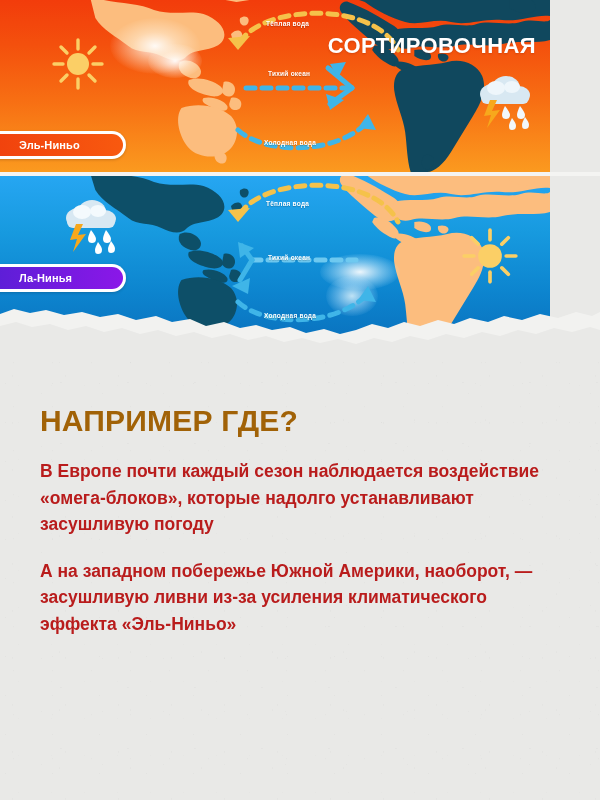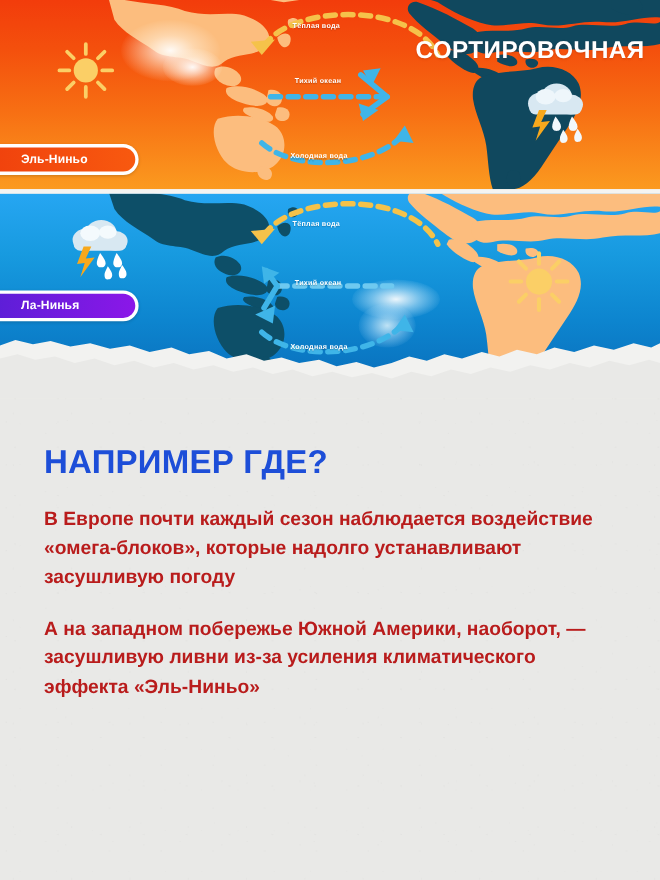--- a/index.html
+++ b/index.html
@@ -6,21 +6,21 @@
   html,body{margin:0;padding:0;}
   body{
     width:600px;height:800px;overflow:hidden;
     background:#e9e9e7;
     font-family:"Liberation Sans","DejaVu Sans",sans-serif;
     -webkit-font-smoothing:antialiased;
   }
   .page{position:relative;width:600px;height:800px;overflow:hidden;background:#e9e9e7;}
 
   
-  .panel{position:absolute;left:0;width:600px;overflow:hidden;}
+  .panel{position:absolute;left:0;width:550px;overflow:hidden;}
   .panel-elnino{top:0;height:172px;
     background:linear-gradient(180deg,#f23c0b 0%,#f4500d 26%,#f76e13 58%,#fb9a1f 100%);}
   .panel-divider{position:absolute;left:0;top:172px;width:600px;height:4px;background:#f4f4f2;z-index:6;}
   .panel-lanina{top:176px;height:160px;
     background:linear-gradient(180deg,#26a6f2 0%,#179adf 35%,#0d85cf 72%,#0a74c0 100%);}
 
   
   .mapwrap{position:absolute;inset:0;}
   .mapwrap svg{display:block;width:100%;height:100%;}
 
@@ -77,21 +77,21 @@
       radial-gradient(circle at 12% 22%, rgba(120,120,120,.10) 0 .6px, transparent .7px),
       radial-gradient(circle at 68% 9%, rgba(120,120,120,.09) 0 .6px, transparent .7px),
       radial-gradient(circle at 35% 61%, rgba(120,120,120,.09) 0 .6px, transparent .7px),
       radial-gradient(circle at 84% 45%, rgba(120,120,120,.08) 0 .6px, transparent .7px),
       radial-gradient(circle at 23% 85%, rgba(120,120,120,.09) 0 .6px, transparent .7px),
       radial-gradient(circle at 55% 33%, rgba(140,140,140,.07) 0 .5px, transparent .6px),
       radial-gradient(circle at 91% 76%, rgba(120,120,120,.08) 0 .6px, transparent .7px);
     background-size:47px 39px,61px 53px,39px 44px,71px 58px,53px 47px,33px 37px,67px 61px;}
 
   .content{position:absolute;left:40px;top:70px;right:26px;z-index:2;}
-  .heading{font-size:30px;font-weight:800;color:#1d4ed8;letter-spacing:.2px;
+  .heading{font-size:30px;font-weight:800;color:#a16207;letter-spacing:.2px;
     margin:0 0 22px 0;line-height:1;}
   .para{font-size:17.5px;font-weight:700;color:#b91c1c;line-height:1.52;
     margin:0 0 20px 0;max-width:500px;}
   .para:last-child{margin-bottom:0;}
 </style>
 </head>
 <body>
 
 <div class="page">
 

